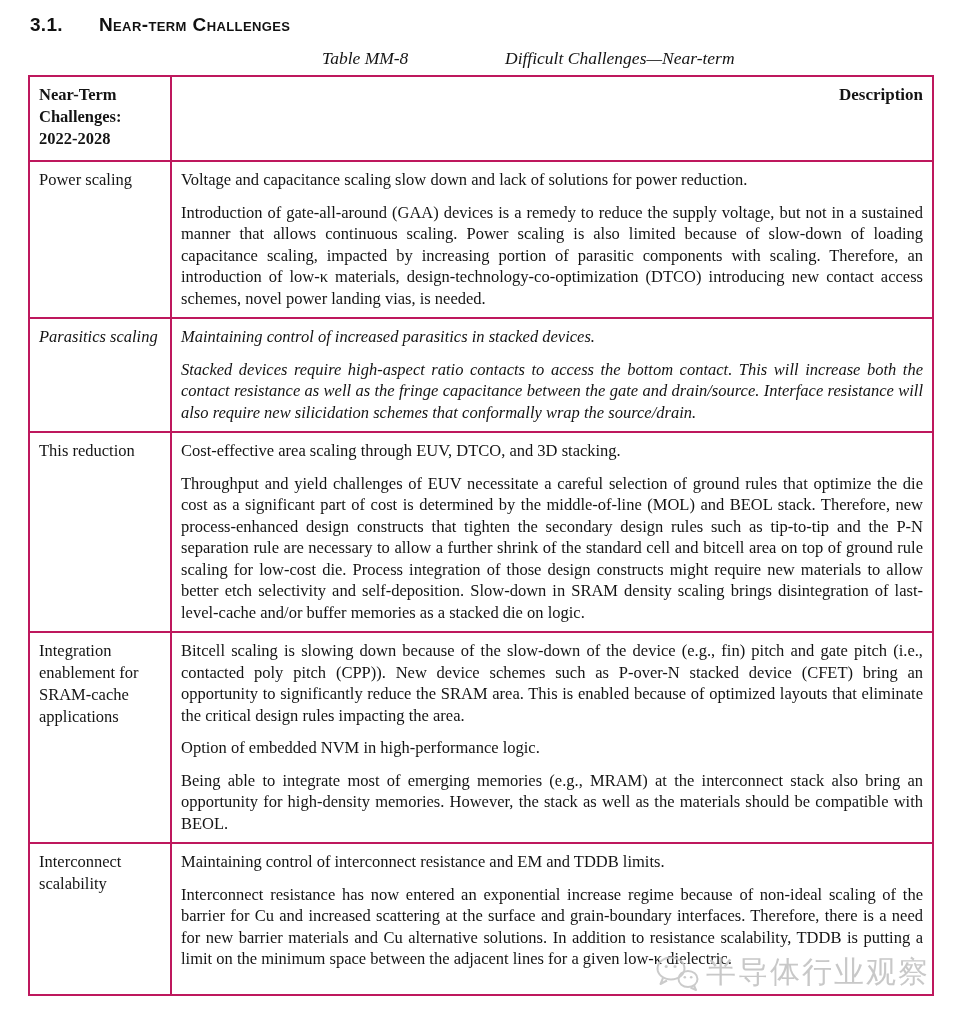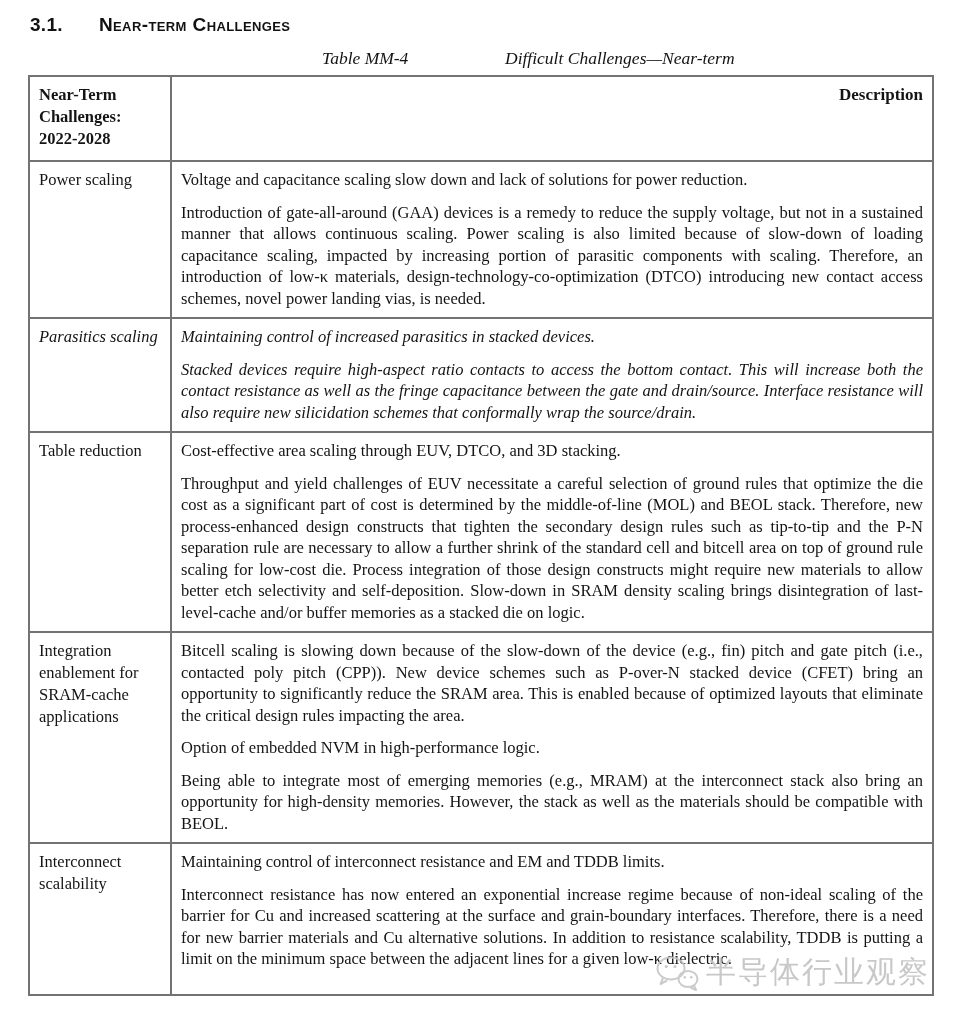--- a/index.html
+++ b/index.html
@@ -33,21 +33,21 @@
 
   
   table.challenges {
     position: absolute; left: 28px; top: 75px;
     width: 904px;
     border-collapse: collapse;
     table-layout: fixed;
     font-size: 16.5px; line-height: 21.5px;
   }
   table.challenges th, table.challenges td {
-    border: 2px solid #737373;
+    border: 2px solid #be185d;
     vertical-align: top;
     padding: 7px 9px 8px 9px;
     background: #fff;
   }
   col.c1 { width: 142px; }
   col.c2 { width: 762px; }
 
   th.col1 {
     text-align: left; font-weight: bold;
     font-size: 16.5px; line-height: 22px;
@@ -83,21 +83,21 @@
 </head>
 <body>
 
 <div class="page">
 
   <div class="heading">
     <span class="num">3.1.</span><span class="title">Near-term Challenges</span>
   </div>
 
   <div class="caption">
-    <span class="cap-label">Table MM-4</span>
+    <span class="cap-label">Table MM-8</span>
     <span class="cap-title">Difficult Challenges—Near-term</span>
   </div>
 
   <table class="challenges">
     <colgroup>
         <col class="c1">
         <col class="c2">
       </colgroup>
     <thead>
       <tr>
@@ -114,21 +114,21 @@
         </td>
       </tr>
       <tr class="r2">
         <td class="challenge">Parasitics scaling</td>
         <td class="desc">
           <p>Maintaining control of increased parasitics in stacked devices.</p>
           <p>Stacked devices require high-aspect ratio contacts to access the bottom contact. This will increase both the contact resistance as well as the fringe capacitance between the gate and drain/source. Interface resistance will also require new silicidation schemes that conformally wrap the source/drain.</p>
         </td>
       </tr>
       <tr class="r3">
-        <td class="challenge">Table reduction</td>
+        <td class="challenge">This reduction</td>
         <td class="desc">
           <p>Cost-effective area scaling through EUV, DTCO, and 3D stacking.</p>
           <p>Throughput and yield challenges of EUV necessitate a careful selection of ground rules that optimize the die cost as a significant part of cost is determined by the middle-of-line (MOL) and BEOL stack. Therefore, new process-enhanced design constructs that tighten the secondary design rules such as tip-to-tip and the P-N separation rule are necessary to allow a further shrink of the standard cell and bitcell area on top of ground rule scaling for low-cost die. Process integration of those design constructs might require new materials to allow better etch selectivity and self-deposition. Slow-down in SRAM density scaling brings disintegration of last-level-cache and/or buffer memories as a stacked die on logic.</p>
         </td>
       </tr>
       <tr class="r4">
         <td class="challenge">Integration enablement for SRAM-cache applications</td>
         <td class="desc">
           <p>Bitcell scaling is slowing down because of the slow-down of the device (e.g., fin) pitch and gate pitch (i.e., contacted poly pitch (CPP)). New device schemes such as P-over-N stacked device (CFET) bring an opportunity to significantly reduce the SRAM area. This is enabled because of optimized layouts that eliminate the critical design rules impacting the area.</p>
           <p>Option of embedded NVM in high-performance logic.</p>

